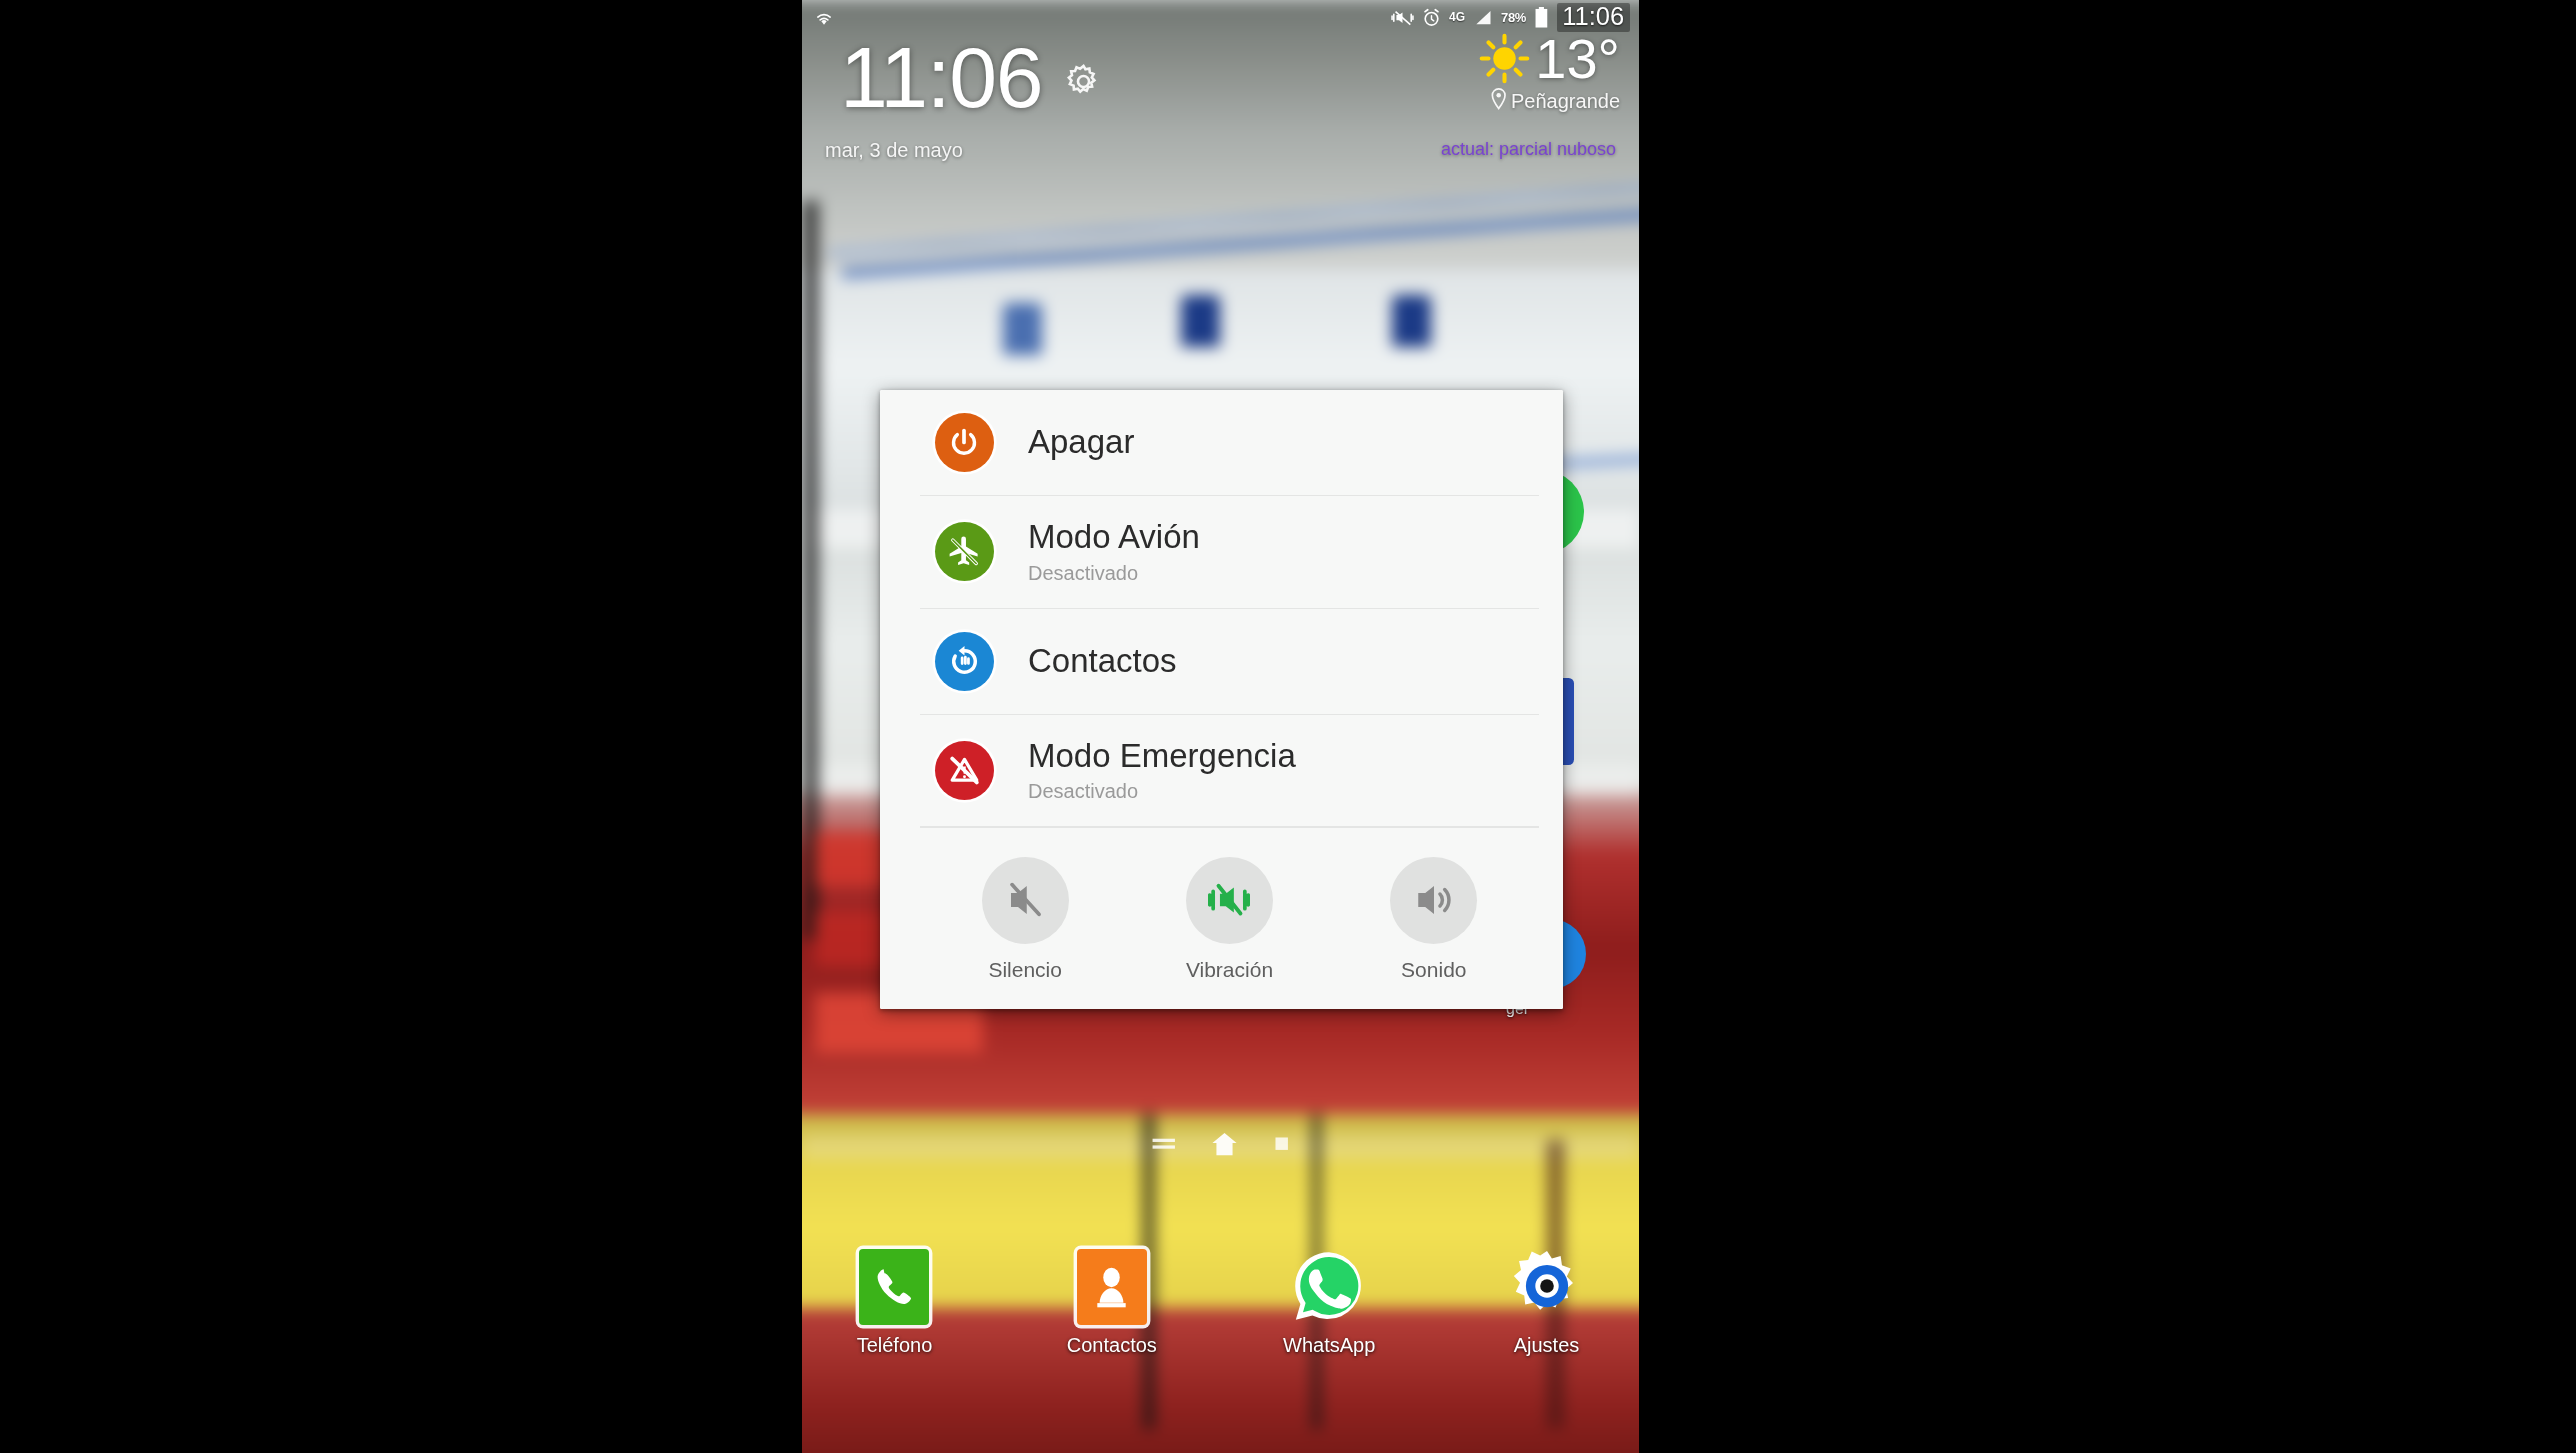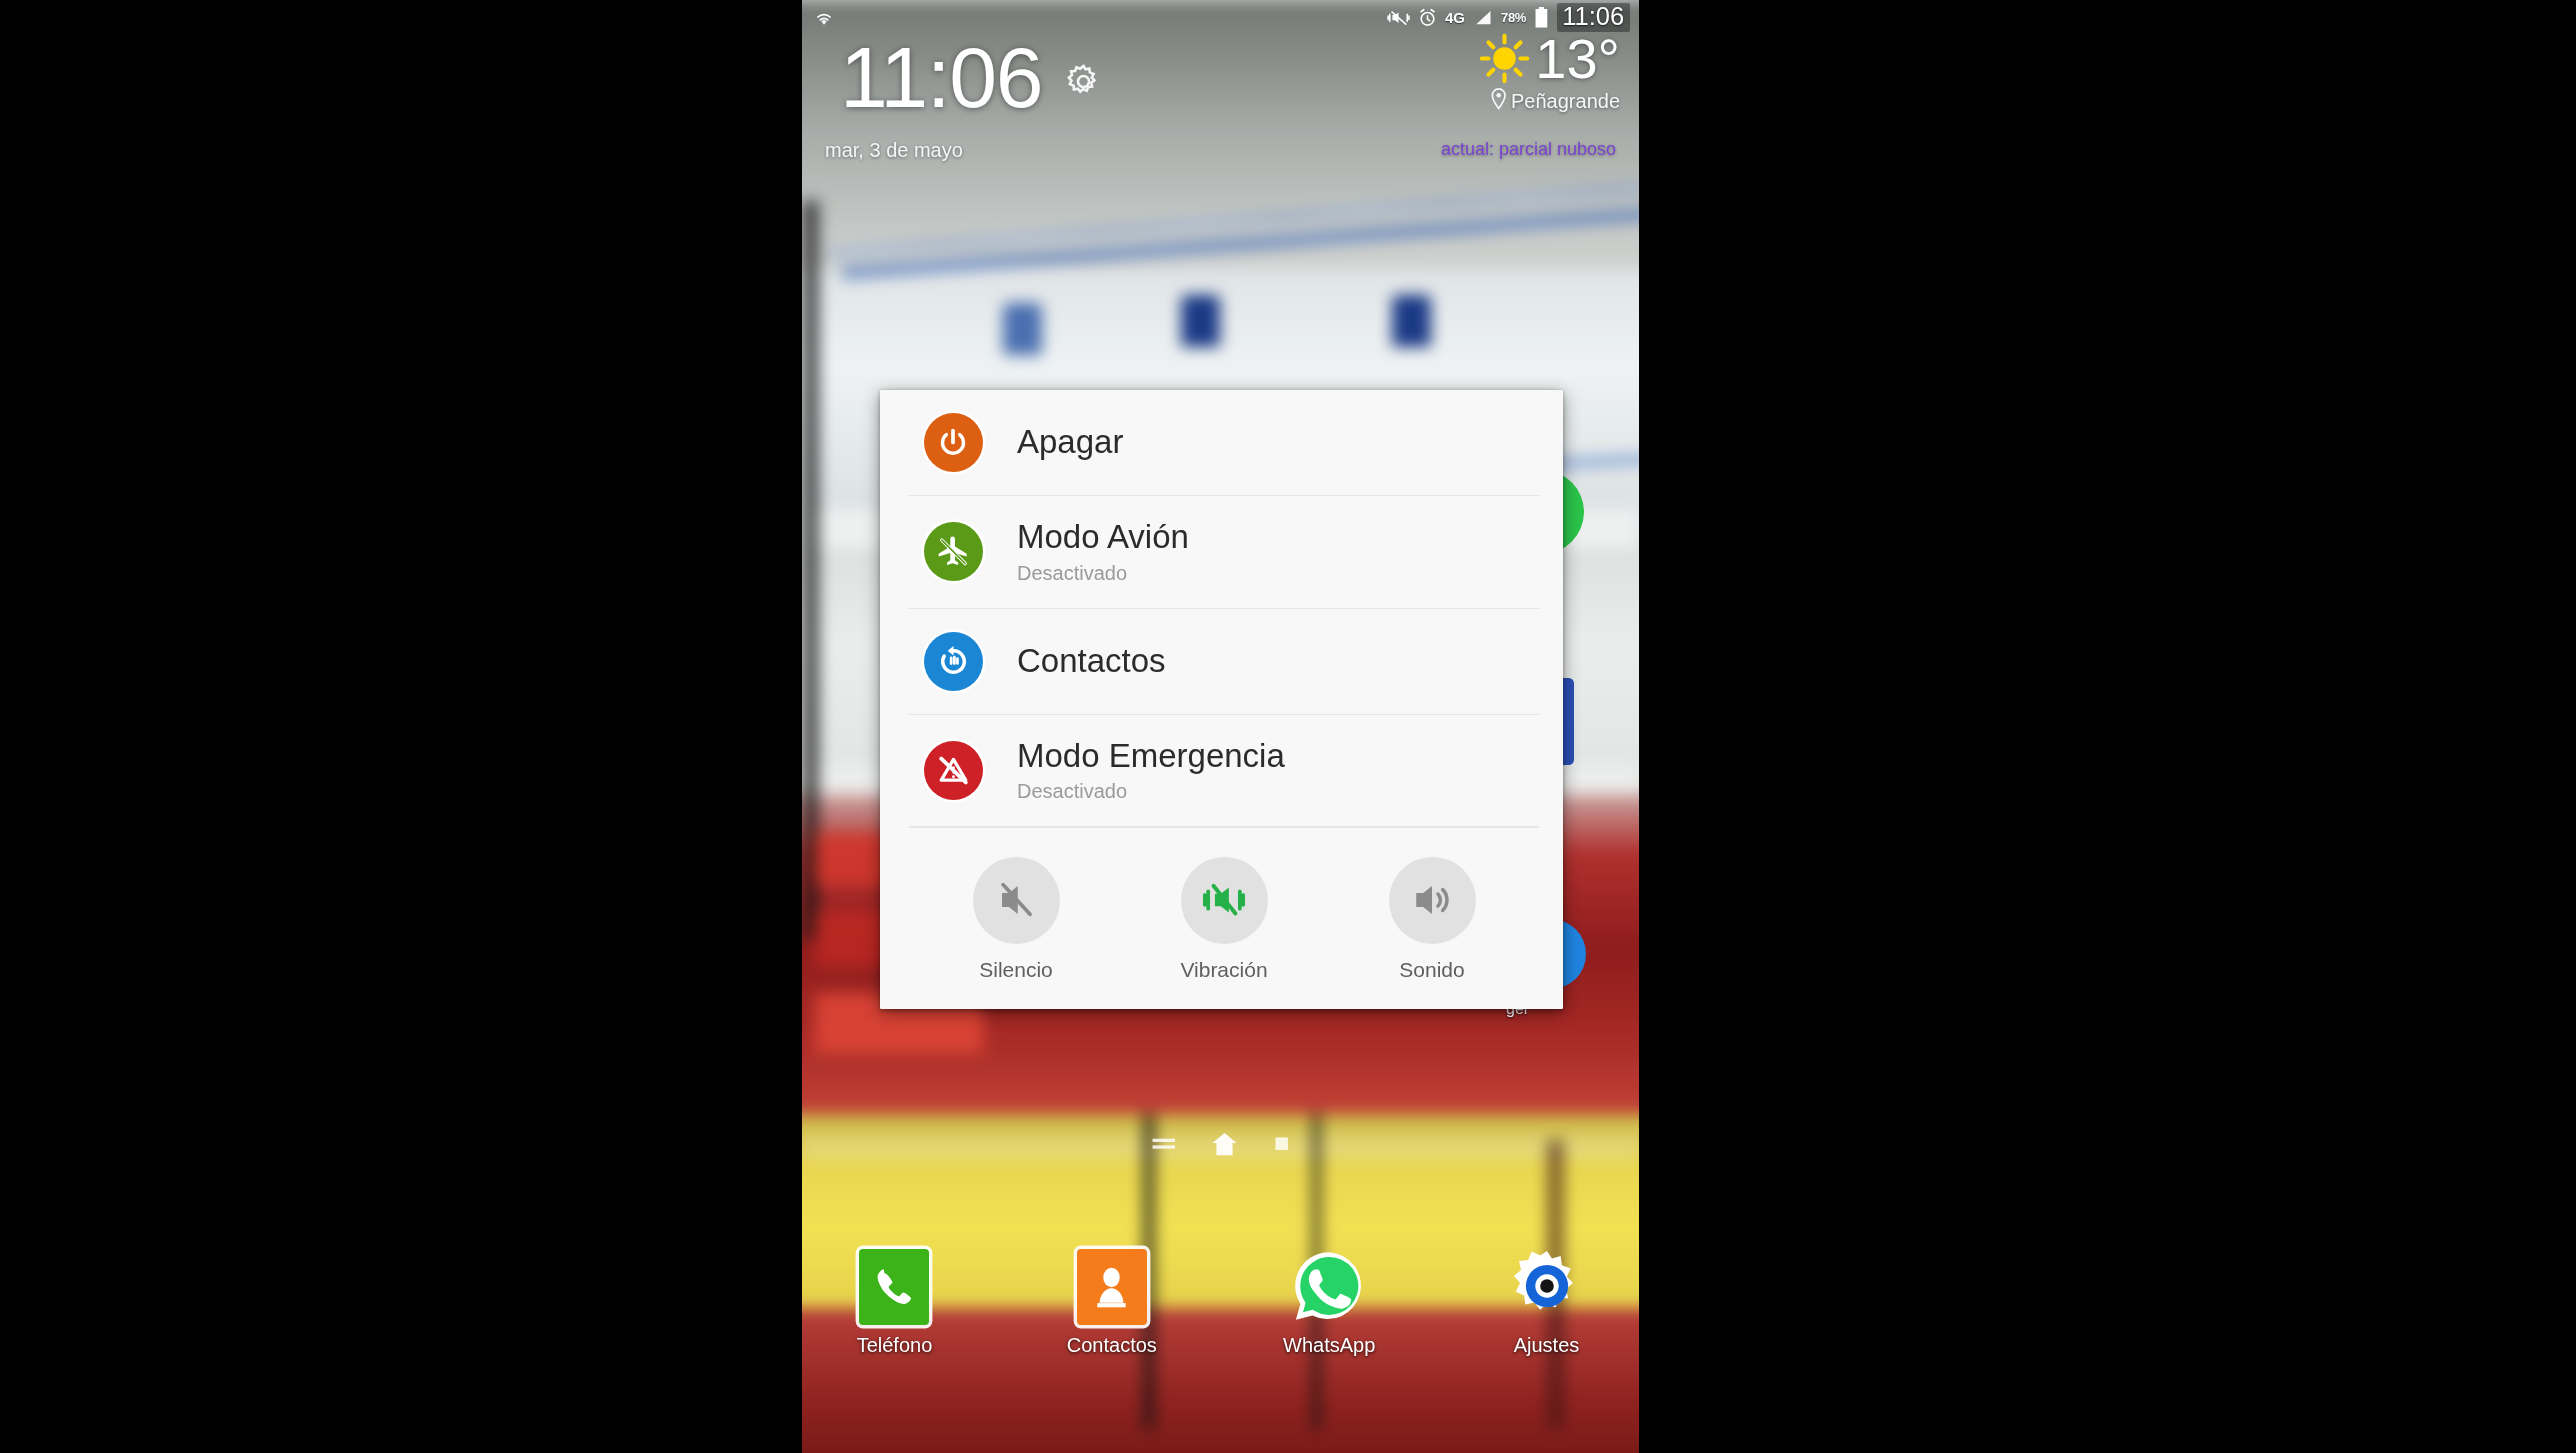--- a/index.html
+++ b/index.html
@@ -73,21 +73,21 @@
   }
   #statusbar .sb-left { display:flex; align-items:center; gap:6.7px; }
   #statusbar .sb-right { margin-left:auto; display:flex; align-items:center; gap:8px; }
   .sb-ico { display:inline-flex; align-items:center; justify-content:center; }
   .sb-batt-pct { font-size:13px; font-weight:700; letter-spacing:-0.3px; text-shadow:0 0.7px 1.3px rgba(0,0,0,.6);}
   .sb-clock {
     font-size:25.5px; font-weight:400; letter-spacing:0px; line-height:1;
     text-shadow:0 0.7px 2px rgba(0,0,0,.7);
     background:rgba(0,0,0,.35); padding:1.3px 5.4px 2.7px 5.4px; border-radius:2px;
   }
-  .net-label { font-size:15px; font-weight:700; text-shadow:0 0.7px 1.3px rgba(0,0,0,.6); }
+  .net-label { font-size:12px; font-weight:700; text-shadow:0 0.7px 1.3px rgba(0,0,0,.6); }
 
   
   #clockwidget { position:absolute; left:0; top:31px; width:100%; z-index:30; padding:0 19px; }
   .cw-row { display:flex; align-items:flex-start; }
   .cw-time {
     font-size:86px; line-height:1.08; font-weight:300; color:#fff; letter-spacing:-1.3px;
     text-shadow:0 1.3px 6.7px rgba(0,0,0,.45);
     margin-left:19px;
   }
   .cw-gear { margin:31px 0 0 21.5px; opacity:.92; }
@@ -109,21 +109,21 @@
     text-shadow:0 0.7px 2.7px rgba(0,0,0,.7); white-space:nowrap;
   }
 
   
   #dialog {
     position:absolute; z-index:60;
     left:78px; top:390px; width:683px;
     background:#f7f8f7;
     box-shadow:0 4px 17.4px rgba(0,0,0,.42), 0 1.3px 4px rgba(0,0,0,.3);
     border-radius:1.3px;
-    padding:0 0 4px 5px;
+    padding:0 0 4px 16px;
   }
   .dlg-item { display:flex; align-items:center; padding:23px 0 23px 35px; min-height:86px; }
   .dlg-ico { width:66px; flex:0 0 66px; display:flex; align-items:center; justify-content:center; }
   .dlg-txt { margin-left:31px; }
   .dlg-title { font-size:33px; color:#2b2b2b; line-height:1.1; font-weight:400; }
   .dlg-sub { font-size:20px; color:#9a9a9a; margin-top:6px; }
   .dlg-sep { height:1.3px; background:#e4e5e4; margin:0 24px; }
 
   .dlg-sound { display:flex; padding:29.5px 27px 23px 27px; justify-content:space-around; }
   .snd { display:flex; flex-direction:column; align-items:center; width:33%; }

